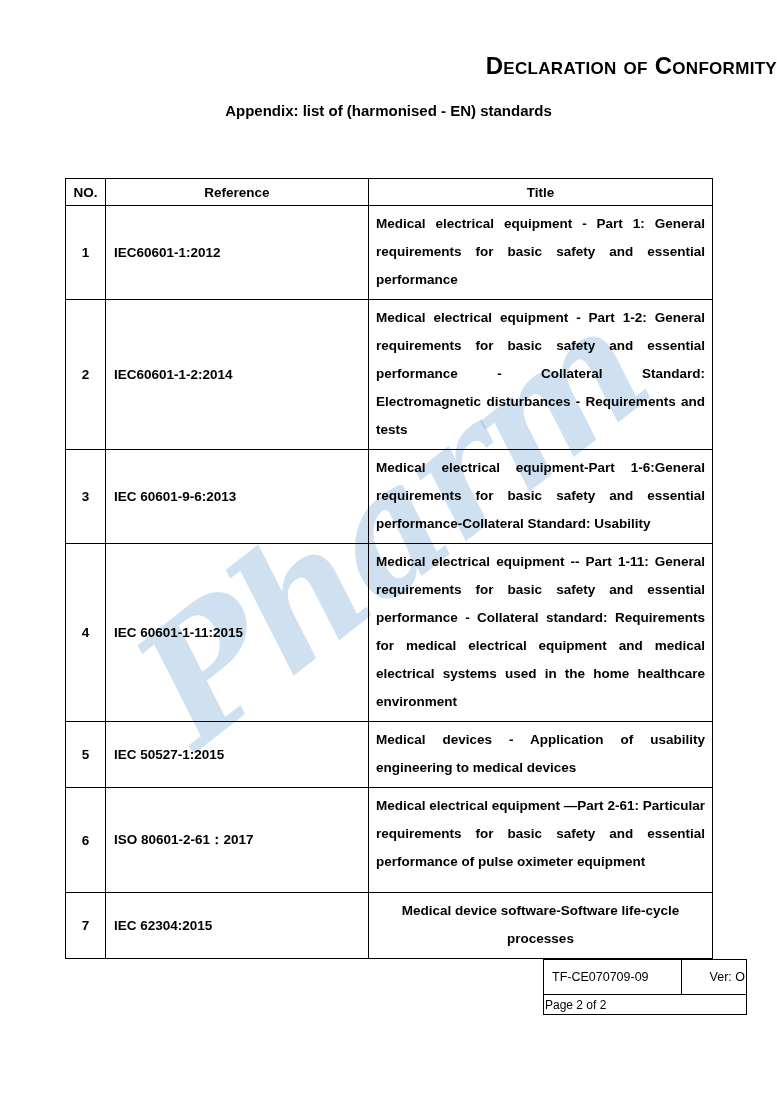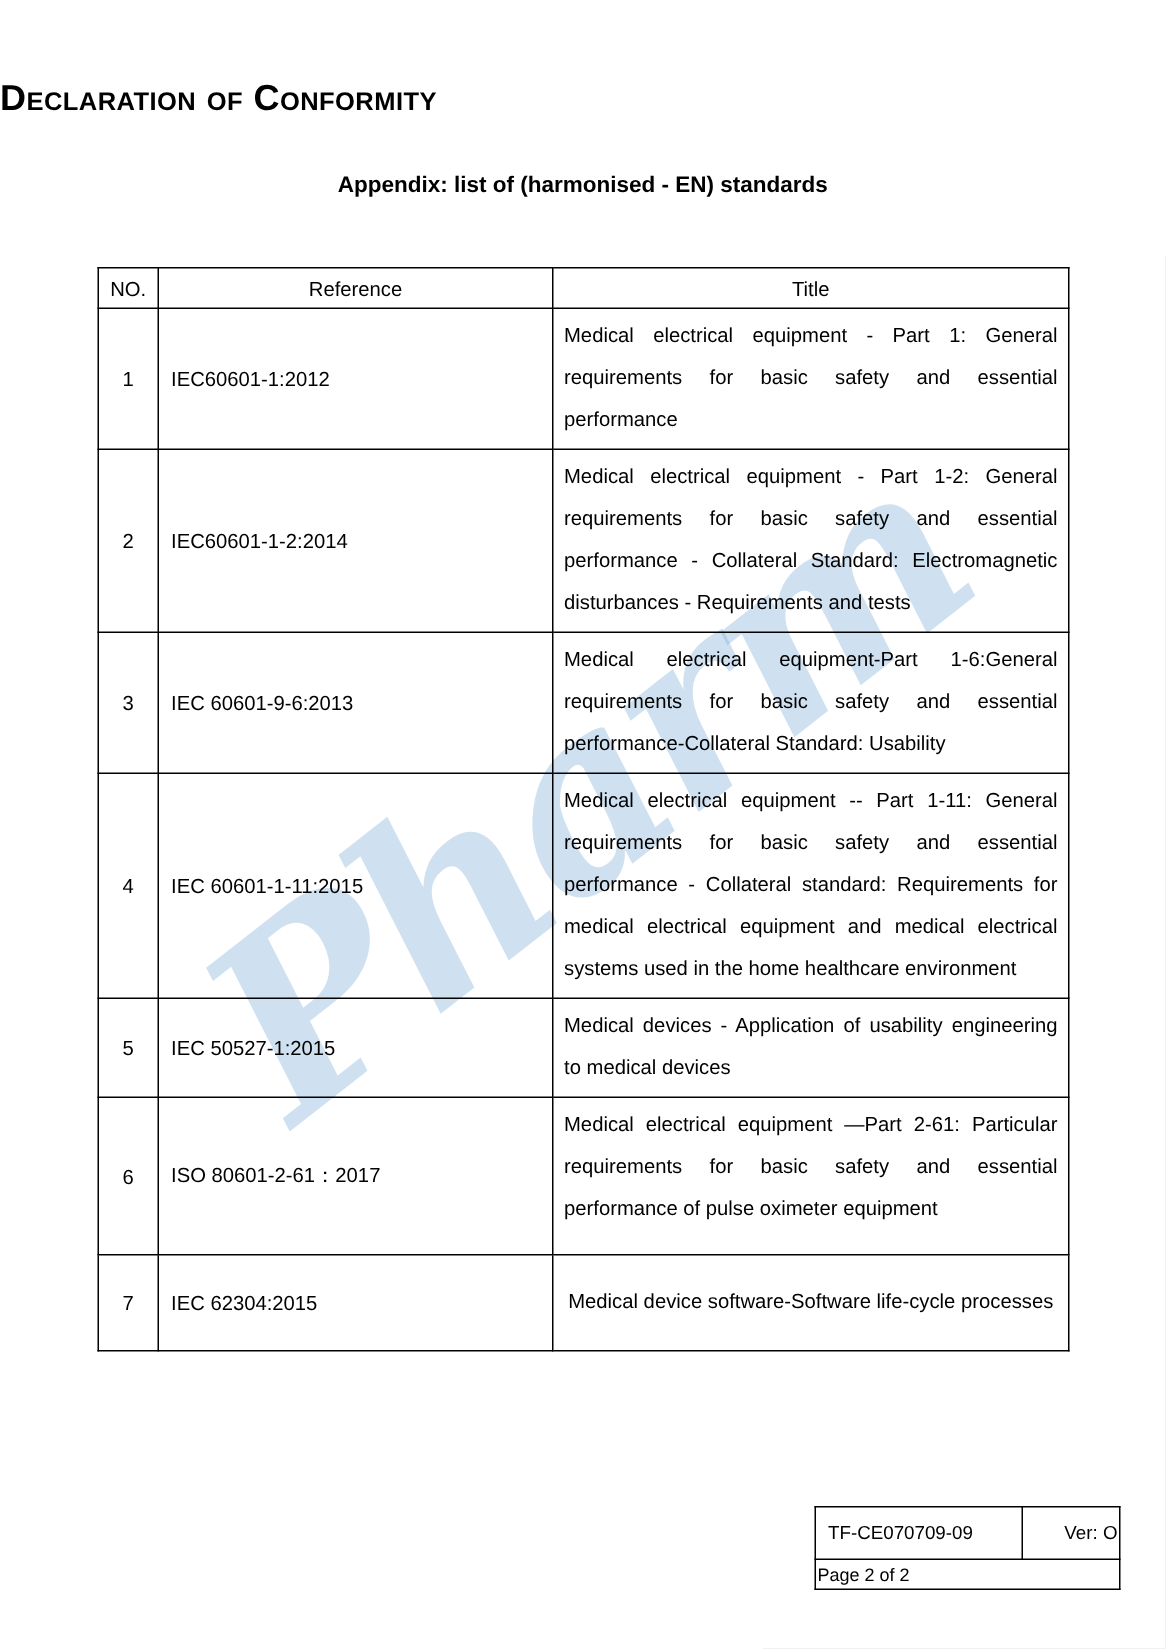--- a/index.html
+++ b/index.html
@@ -32,51 +32,51 @@
     z-index: 0;
     pointer-events: none;
     white-space: nowrap;
   }
 
   .content { position: relative; z-index: 1; }
 
   
   .titles {
     padding-top: 52px;
-    text-align: left;
+    text-align: right;
     font-weight: bold;
     font-variant: small-caps;
   }
   .title-line {
     font-size: 24px;
     line-height: 28px;
     letter-spacing: 0.3px;
   }
 
   .appendix-heading {
     text-align: center;
     font-weight: bold;
     font-size: 15px;
-    margin-top: 35px;
+    margin-top: 22px;
     margin-bottom: 6px;
   }
 
   
   .std-table {
     position: absolute;
     left: 65px;
     top: 178px;
     width: 647px;
     border-collapse: collapse;
     table-layout: fixed;
   }
   .std-table th, .std-table td {
     border: 1px solid #000;
     font-size: 13.5px;
-    font-weight: normal;
+    font-weight: bold;
   }
   .std-table th {
     height: 24px;
     text-align: center;
     vertical-align: middle;
   }
   .col-no   { width: 40px; }
   .col-ref  { width: 263px; }
   .col-title{ width: 344px; }
 
@@ -98,21 +98,21 @@
   tr.row-tall td { height: 54px; }
   tr.row-tall td.cell-title {
     vertical-align: middle;
     text-align: center;
   }
 
   
   .footer-table {
     position: absolute;
     left: 543px;
-    top: 1004px;
+    top: 959px;
     border-collapse: collapse;
     font-size: 12.5px;
   }
   .footer-table td {
     border: 1px solid #000;
   }
   td.f-doc {
     width: 128px;
     height: 32px;
     padding-left: 8px;

